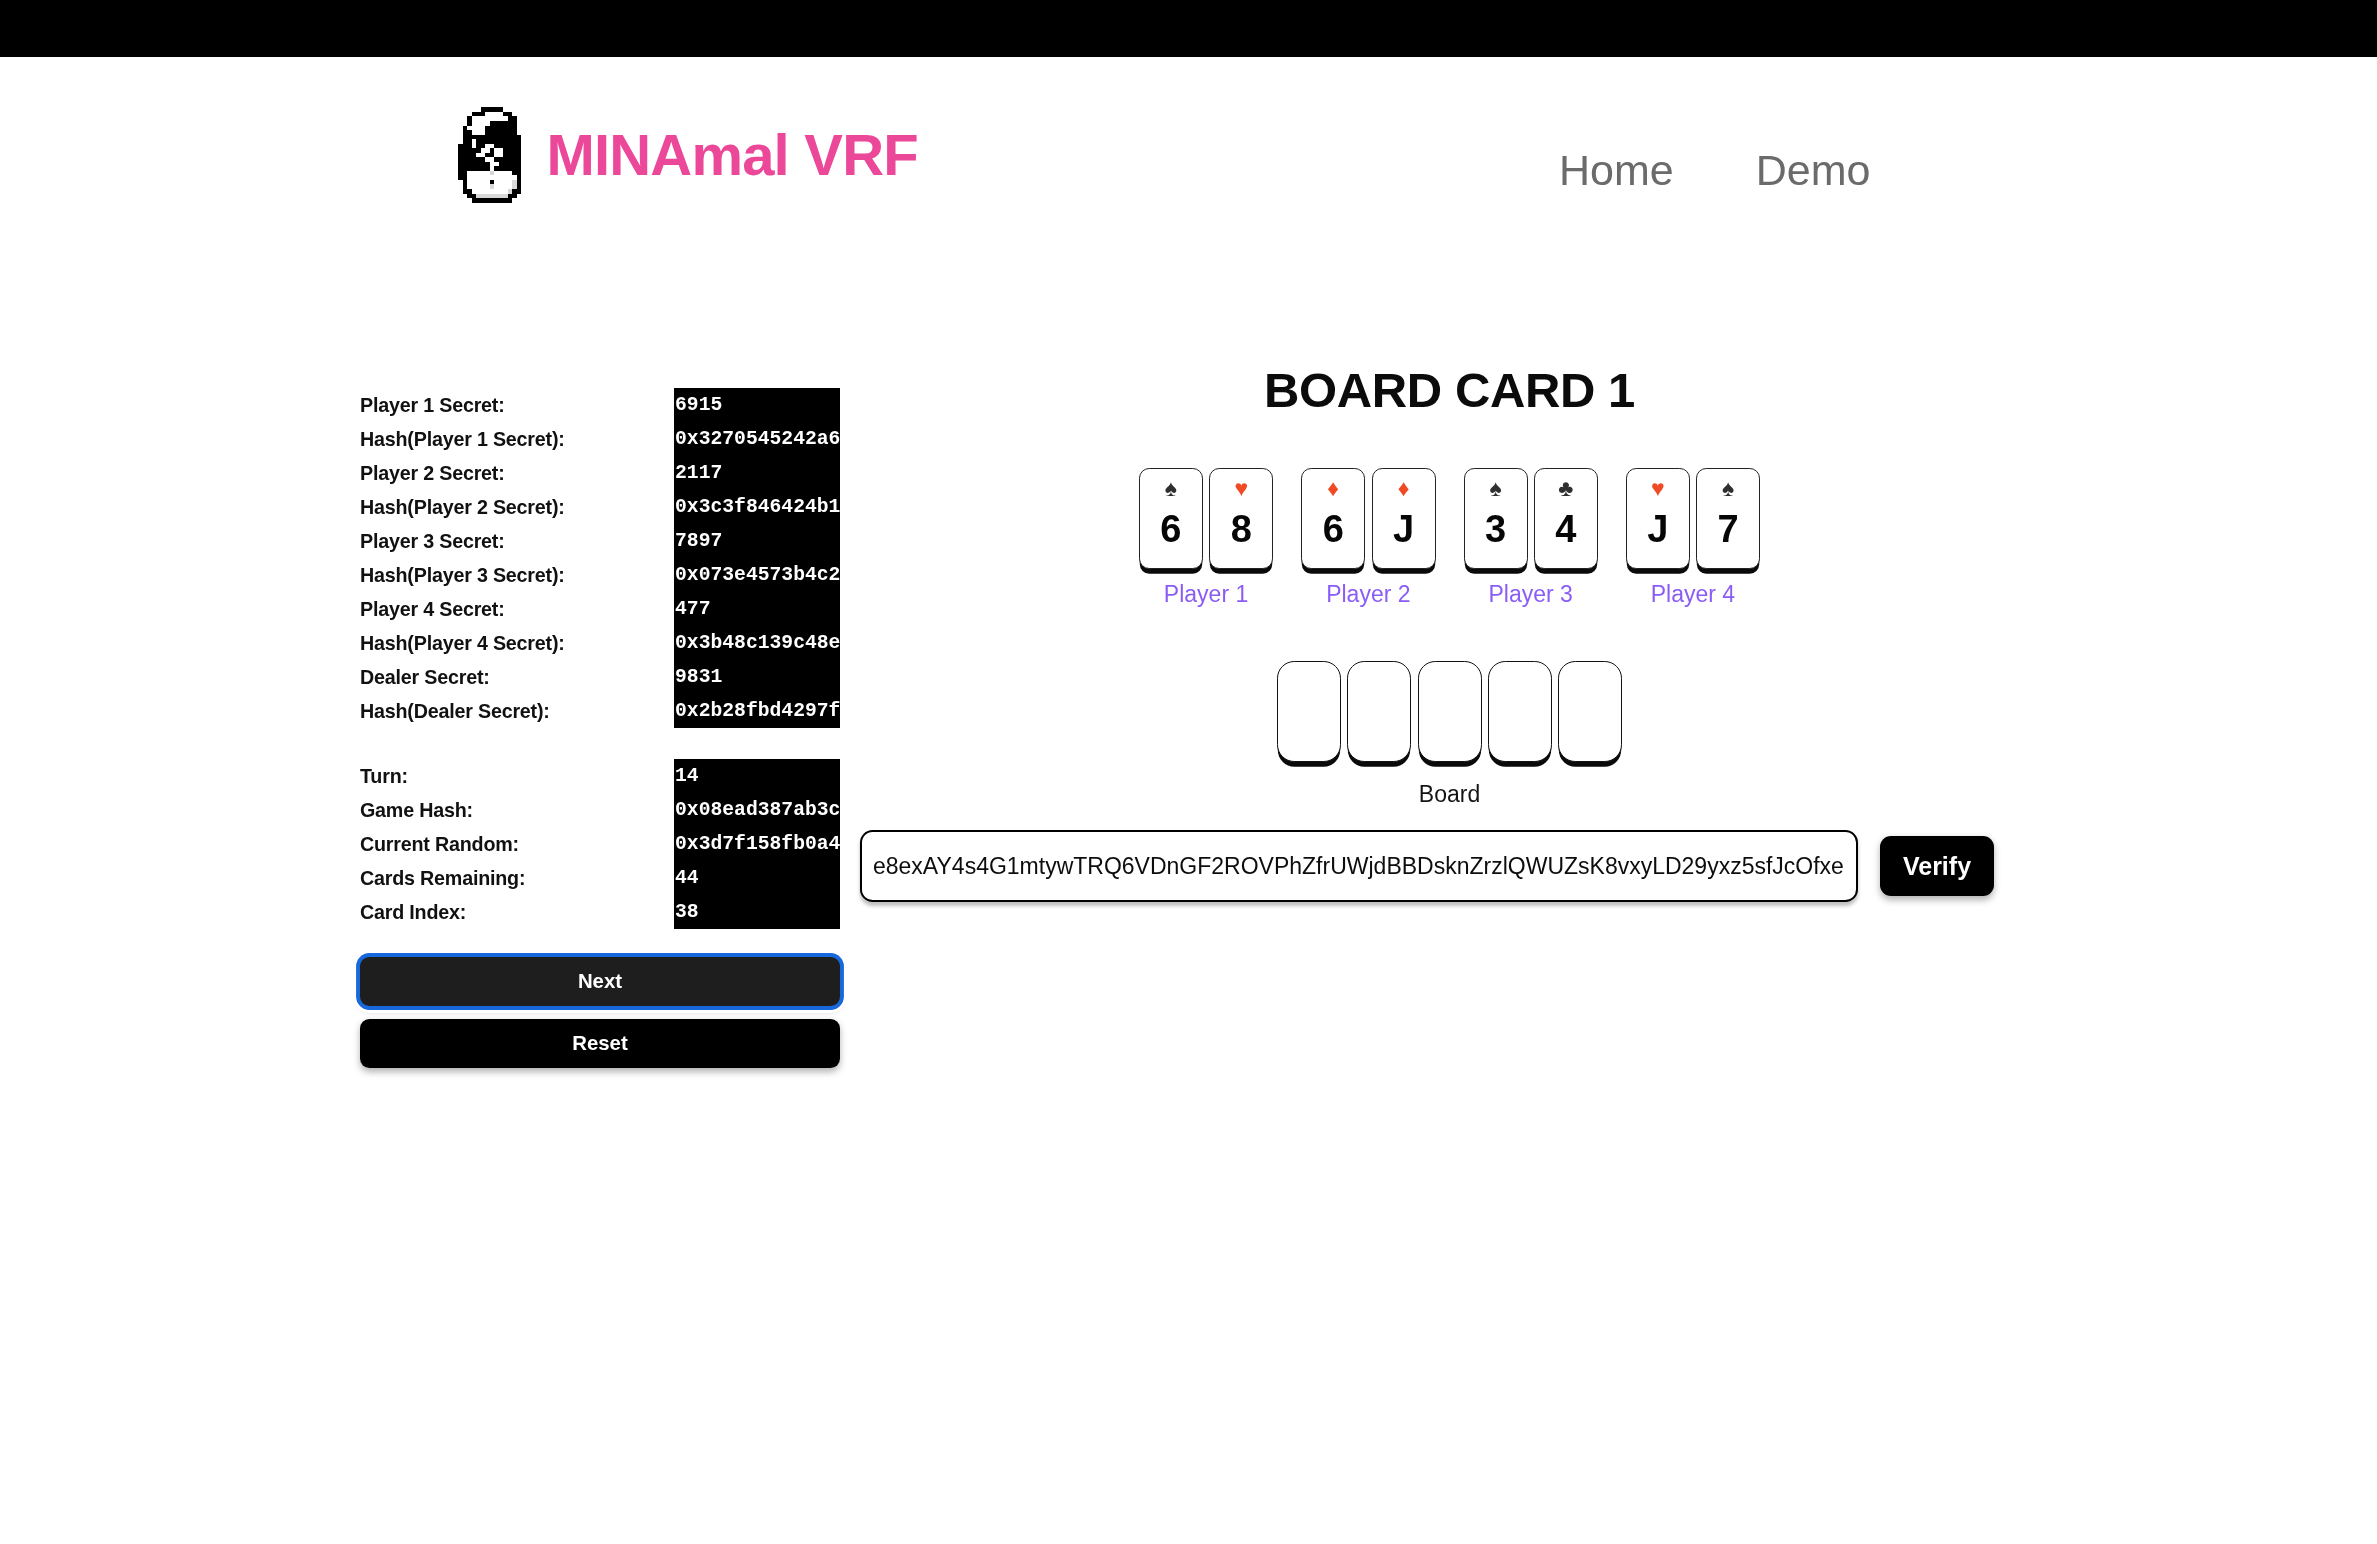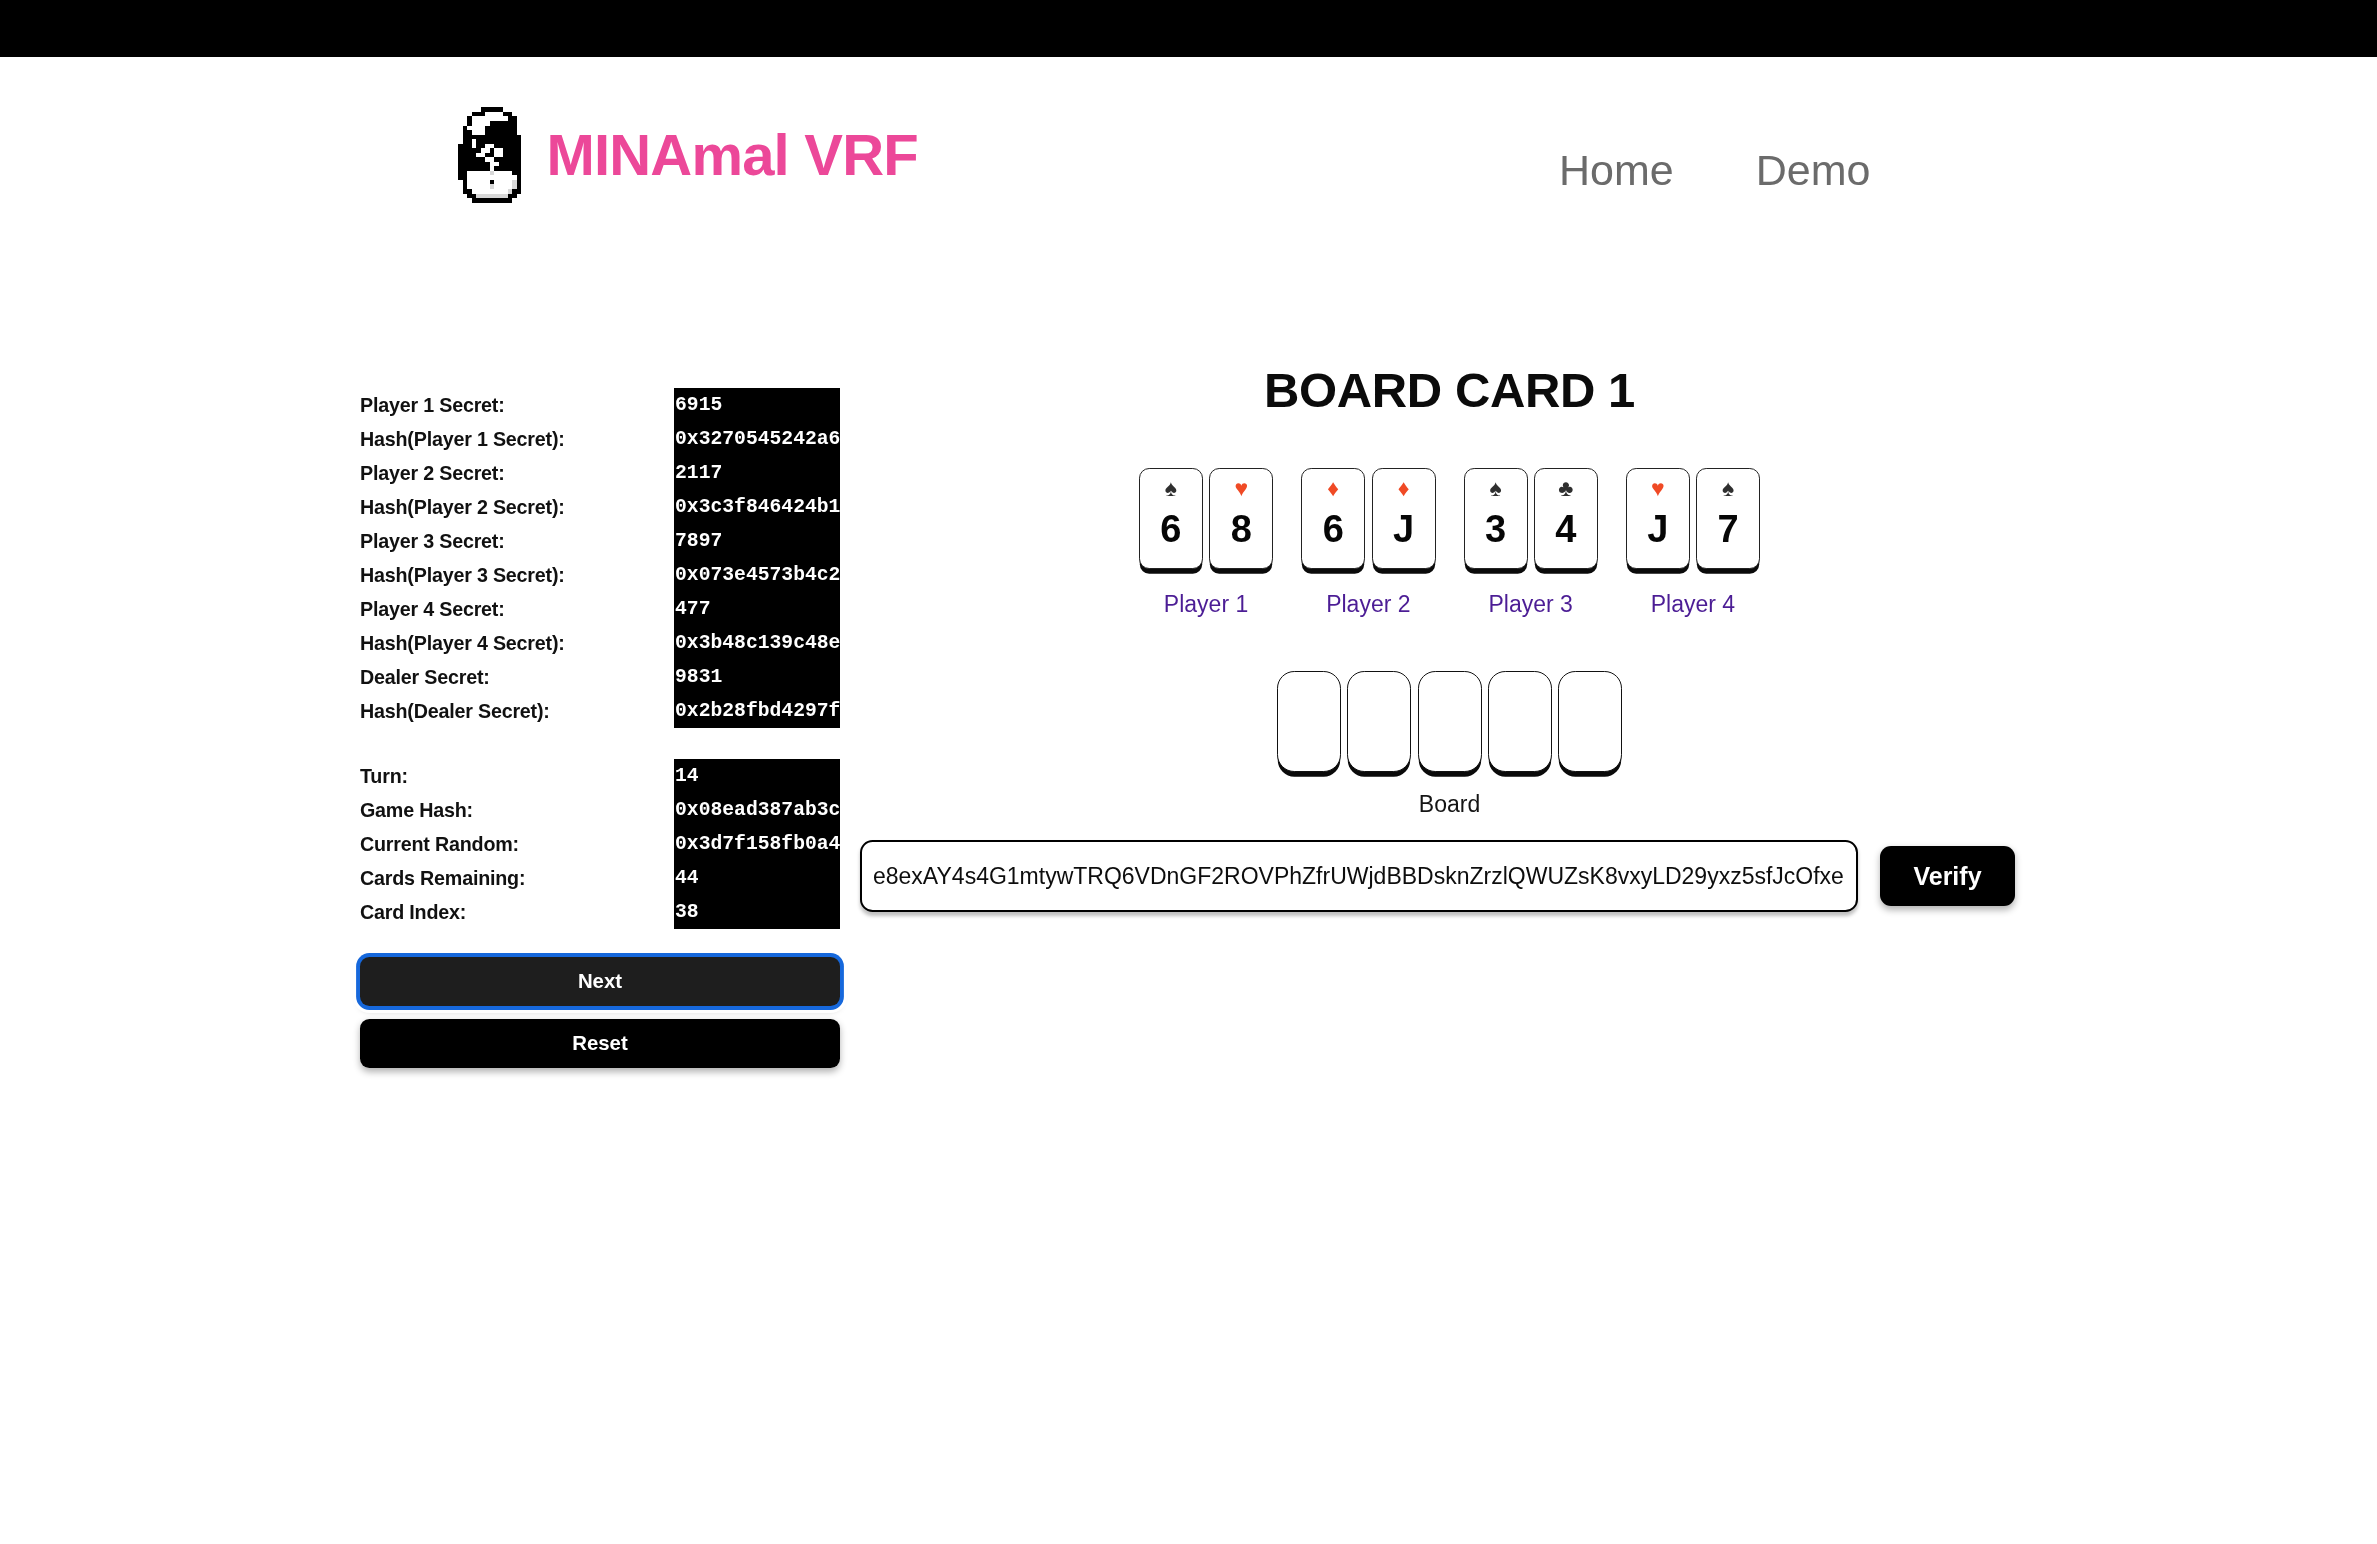--- a/index.html
+++ b/index.html
@@ -97,21 +97,21 @@
     font-family: "Liberation Sans", sans-serif;
   }
 
   .hands-row {
     margin-top: 53px; display: flex; justify-content: center;
     gap: 28px; width: 1179px;
   }
   .hand { display: flex; flex-direction: column; align-items: center; }
   .hand-cards { display: flex; gap: 6.3px; }
   .hand-label {
-    margin-top: 22px; font-size: 23px; color: #4c1d95; font-weight: 400;
+    margin-top: 12px; font-size: 23px; color: #8b5cf6; font-weight: 400;
     font-family: "Liberation Sans", sans-serif;
   }
 
   .card {
     width: 64px; height: 101px;
     background: #ffffff;
     border: 1.2px solid #222222;
     border-radius: 10.2px;
     box-shadow: 0 5.5px 0 -0.8px #0a0a0a;
     display: flex; flex-direction: column;
@@ -153,21 +153,21 @@
     width: 998px; height: 72px;
     border: 2.4px solid #000000; border-radius: 12.6px;
     background: #ffffff;
     font-family: "Liberation Sans", sans-serif;
     font-size: 23px; color: #0d0d0d;
     padding: 0 11px;
     box-shadow: 0 3.1px 3.9px rgba(0,0,0,.25);
     outline: none;
   }
   .btn-verify {
-    width: 135px; height: 60px;
+    width: 114px; height: 60px;
     background: #000000; color: #ffffff;
     border: none; border-radius: 11px;
     font-size: 25px; font-weight: 700;
     font-family: "Liberation Sans", sans-serif;
     box-shadow: 0 3.9px 7px rgba(0,0,0,.30);
     cursor: pointer;
   }
 </style>
 </head>
 <body>

